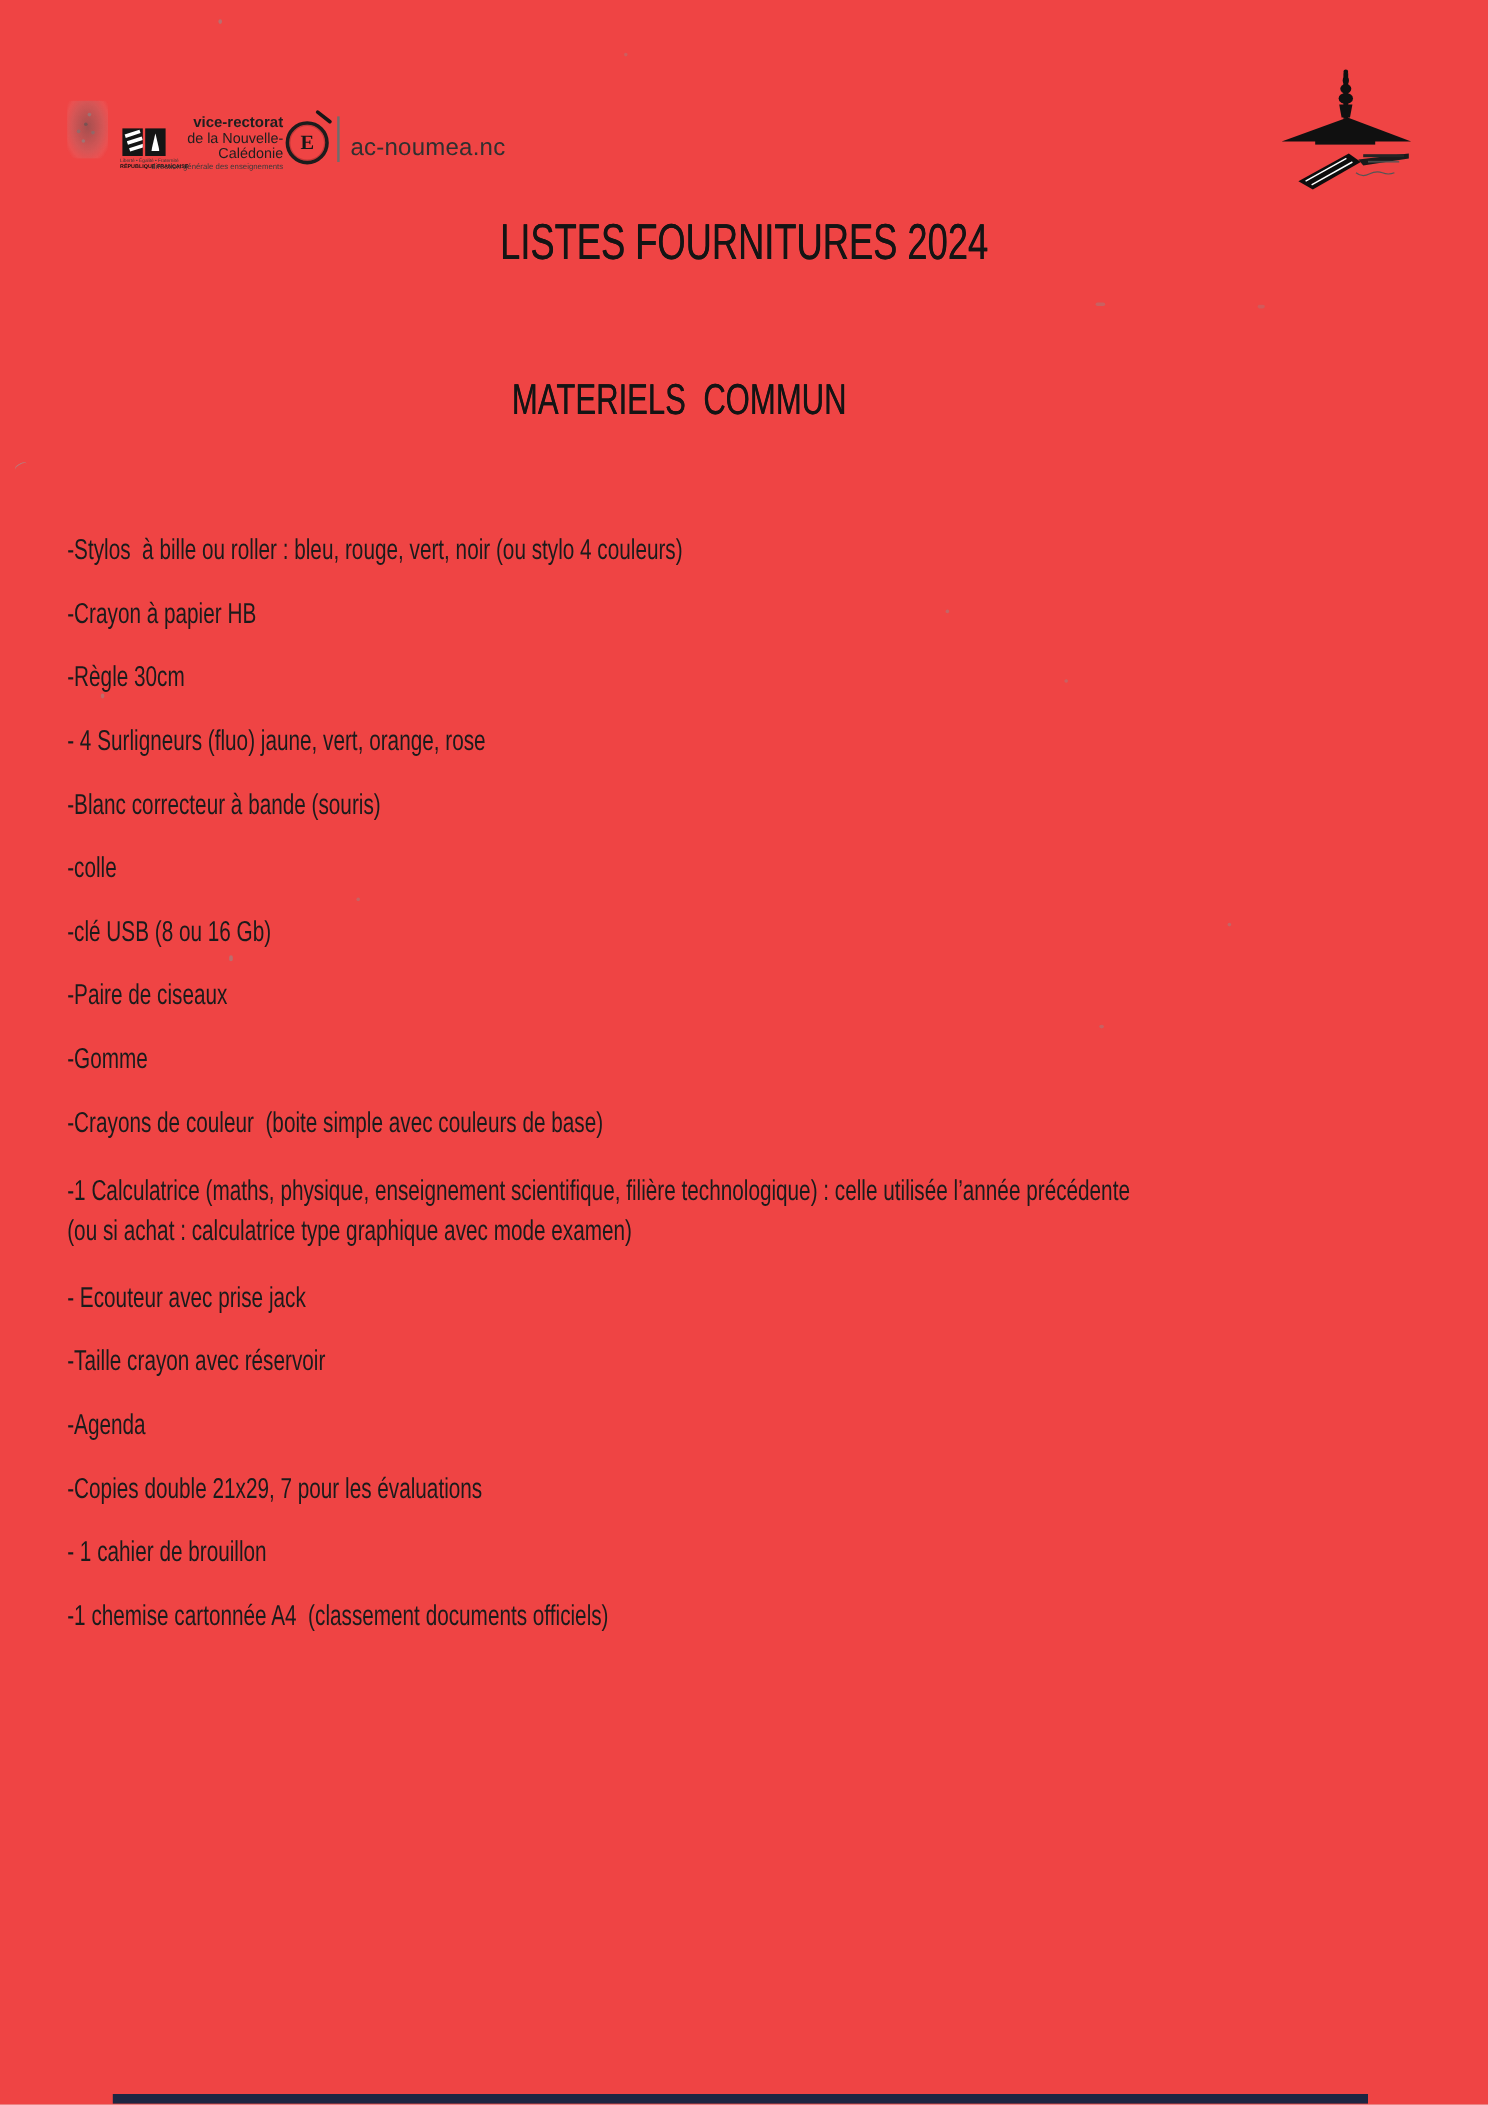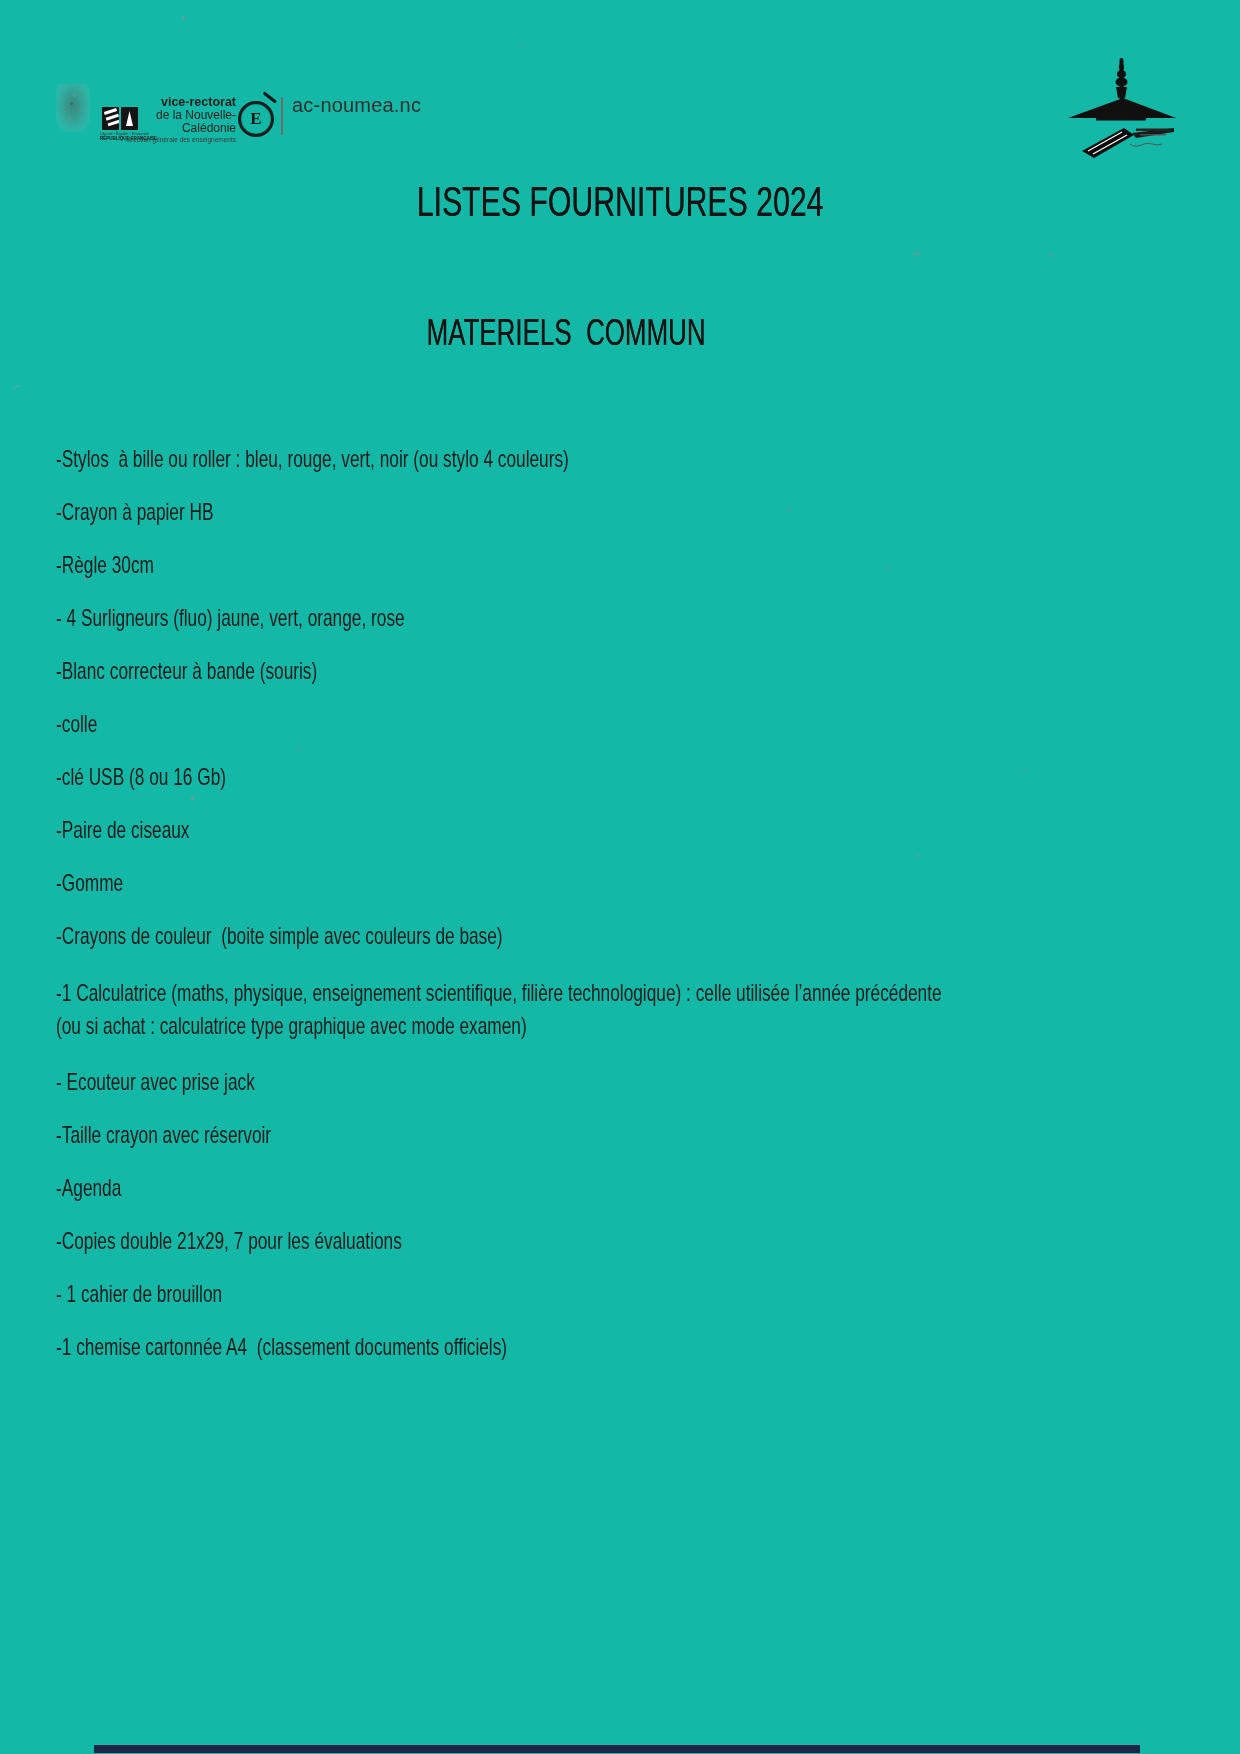--- a/index.html
+++ b/index.html
@@ -1,18 +1,18 @@
 <!DOCTYPE html>
 <html><head>
 <meta charset="utf-8">
 <style>
   html,body { margin:0; padding:0; background:#e8e8e8; }
   .page {
     position:relative; width:1240px; height:1754px; margin:0 auto;
-    background:#14b8a6; overflow:hidden;
+    background:#ef4444; overflow:hidden;
     font-family:"Liberation Sans", sans-serif; color:#1b1b1b;
   }
 
   
   .emblem-faint {
     position:absolute; left:56px; top:84px; width:34px; height:48px;
     background:radial-gradient(ellipse at 50% 45%, rgba(90,90,90,.50), rgba(140,140,140,.25) 55%, rgba(200,200,200,.10) 75%, transparent 88%);
     filter:blur(.4px);
   }
   .emblem-faint::after {
@@ -44,21 +44,21 @@
     border:3px solid #1c1c1c; border-radius:50%;
     box-shadow:inset 0 0 0 1px rgba(0,0,0,.18);
     display:flex; align-items:center; justify-content:center;
   }
   .seal-letter { font-family:"Liberation Serif", serif; font-size:17px; font-weight:700; color:#161616; }
   .seal-quill {
     position:absolute; width:16px; height:2.5px; background:#161616; top:-8px; right:-7px;
     transform:rotate(38deg); border-radius:2px;
   }
   .brand-divider { position:absolute; left:281px; top:97px; width:2px; height:38px; background:#6d6d6d; }
-  .site-name { position:absolute; left:292px; top:94px; font-size:20px; letter-spacing:.2px; color:#303030; }
+  .site-name { position:absolute; left:292px; top:112px; font-size:20px; letter-spacing:.2px; color:#303030; }
 
   
   .school-logo { position:absolute; left:1066px; top:56px; width:112px; height:108px; }
 
   
   .doc-title {
     position:absolute; left:0; top:180px; width:100%; text-align:center;
     font-size:42px; line-height:44px; color:#141414;
     transform:scaleX(.72); transform-origin:50% 50%;
     text-shadow:.4px 0 0 currentColor;

